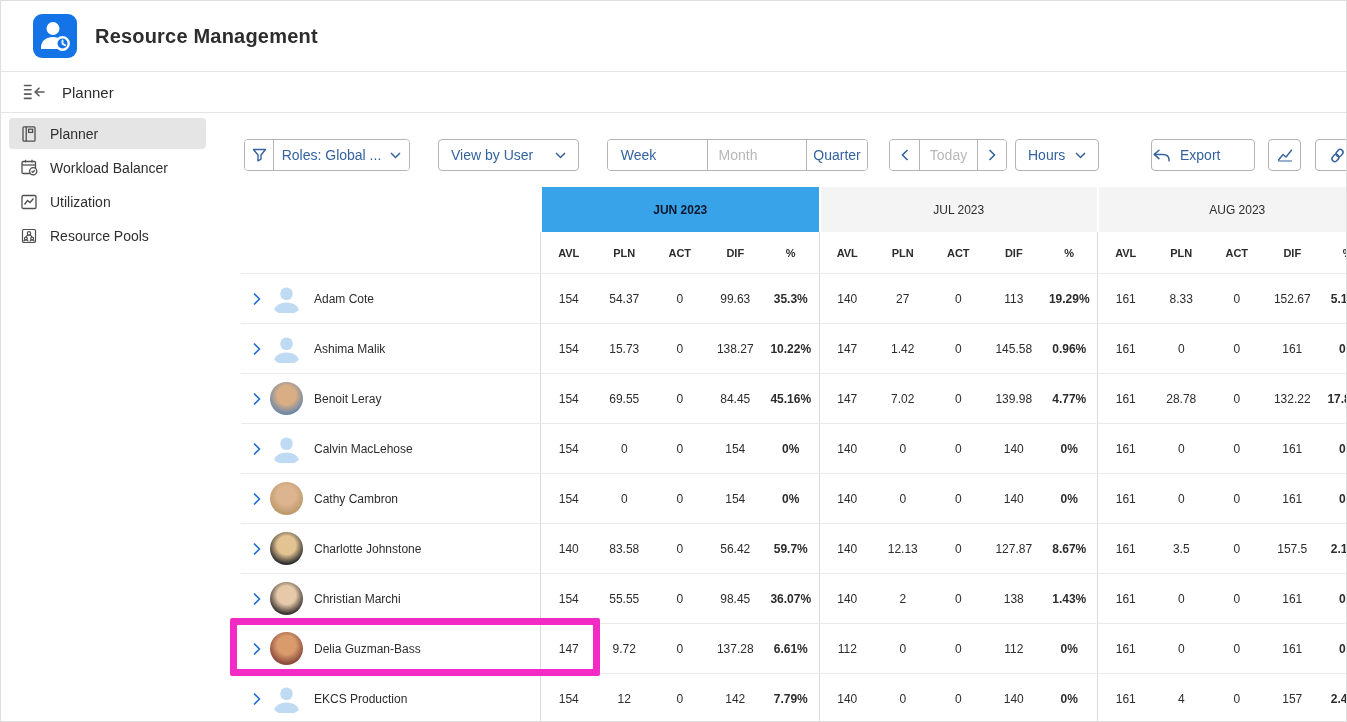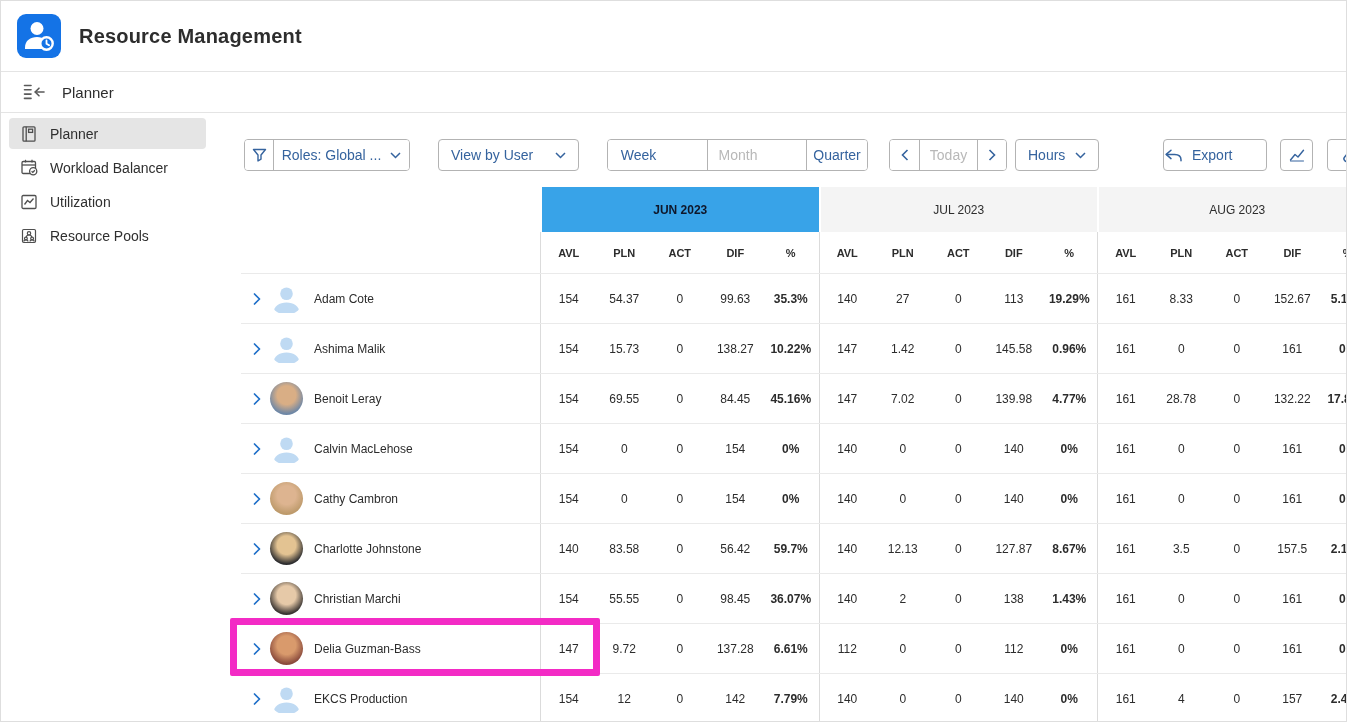--- a/index.html
+++ b/index.html
@@ -1,39 +1,39 @@
 <!DOCTYPE html>
 <html><head>
 <meta charset="utf-8">
 <style>
   * { margin:0; padding:0; box-sizing:border-box; }
   body { font-family:"Liberation Sans", sans-serif; background:#fff; }
   #screen { position:relative; width:1347px; height:722px; overflow:hidden; background:#fff; border:1px solid #DEDEDE; }
 
   
-  .app-header { height:71px; border-bottom:1px solid #E4E4E4; display:flex; align-items:center; padding-left:16px; gap:18px; background:#fff; }
+  .app-header { height:71px; border-bottom:1px solid #E4E4E4; display:flex; align-items:center; padding-left:32px; gap:18px; background:#fff; }
   .app-icon { width:44px; height:44px; border-radius:9px; background:#1473E6; display:flex; align-items:center; justify-content:center; flex:none; }
   .app-title { font-size:20px; font-weight:bold; color:#2D2D2D; letter-spacing:.2px; }
 
   
   .subheader { height:41px; border-bottom:1px solid #E4E4E4; display:flex; align-items:center; padding-left:20px; gap:13px; background:#fff; }
   .page-title { font-size:15px; color:#2D2D2D; }
   .collapse-btn { background:none; border:none; cursor:pointer; display:flex; align-items:center; padding:2px; }
 
   
   .main { display:flex; height:608px; }
   .sidebar { width:225px; flex:none; padding-top:3px; }
   .sidebar-item { height:31px; margin:2px 20px 3px 8px; border-radius:4px; display:flex; align-items:center; gap:11px; padding-left:10px; font-size:14px; color:#2F2F2F; cursor:pointer; }
   .sidebar-item.active { background:#E5E5E5; }
   .sidebar-item .sicon { width:20px; height:20px; display:flex; align-items:center; justify-content:center; flex:none; }
 
   .content { flex:1; position:relative; overflow:hidden; }
 
   
-  .toolbar { position:absolute; top:26px; left:0; right:0; height:32px; display:flex; align-items:center; padding-left:18px; }
+  .toolbar { position:absolute; top:26px; left:0; right:12px; height:32px; display:flex; align-items:center; padding-left:18px; }
   .tb-btn, .tb-seg { background:#fff; border:1px solid #B3B3B3; color:#35639E; font-size:14px; height:32px; font-family:inherit; cursor:pointer; }
   .combo { display:flex; height:32px; width:166px; flex:none; border:1px solid #B3B3B3; border-radius:4px; overflow:hidden; }
   .combo .seg-icon { width:29px; border:none; border-right:1px solid #B3B3B3; background:#fff; display:flex; align-items:center; justify-content:center; cursor:pointer; }
   .combo .seg-dd { flex:1; border:none; background:#fff; display:flex; align-items:center; justify-content:center; gap:9px; color:#35639E; font-size:14px; font-family:inherit; cursor:pointer; }
   .dd-box { border-radius:4px; display:flex; align-items:center; justify-content:space-between; padding:0 12px; }
   .viewby { width:141px; margin-left:28px; flex:none; }
   .hours  { width:84px; margin-left:8px; flex:none; }
   .segmented { display:flex; height:32px; border:1px solid #B3B3B3; border-radius:4px; overflow:hidden; flex:none; background:#fff; }
   .segmented button { border:none; background:#fff; color:#35639E; font-size:14px; font-family:inherit; cursor:pointer; }
   .segmented button + button { border-left:1px solid #B3B3B3; }

